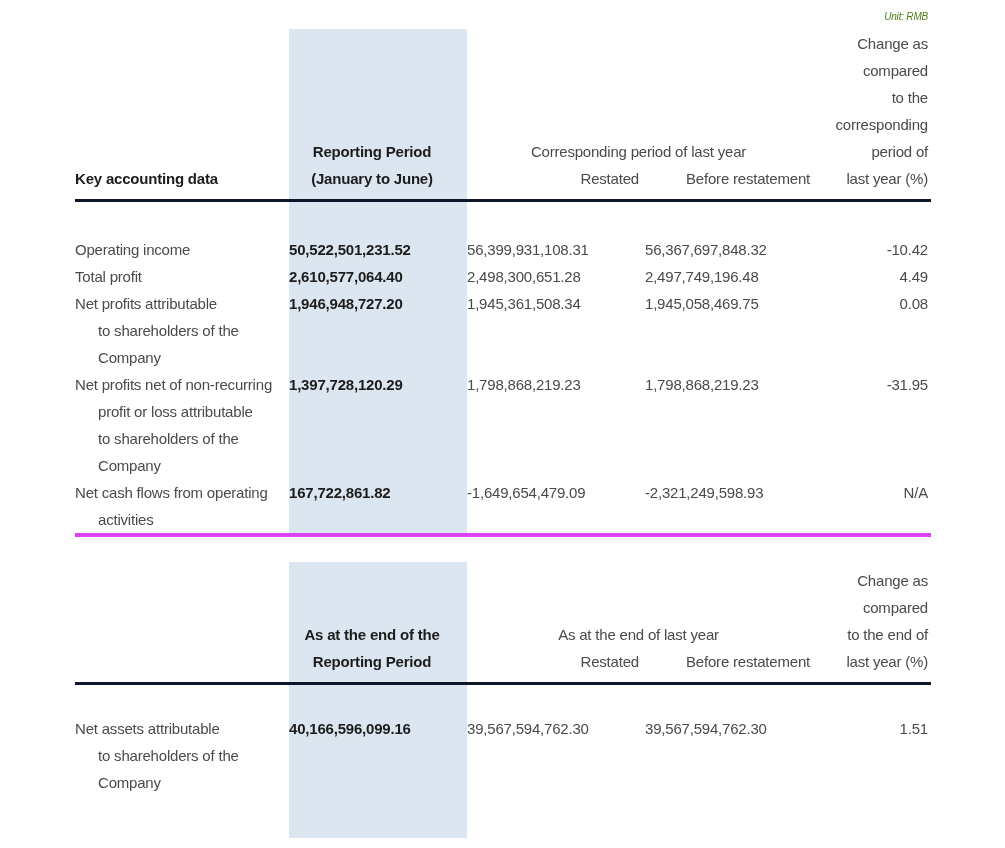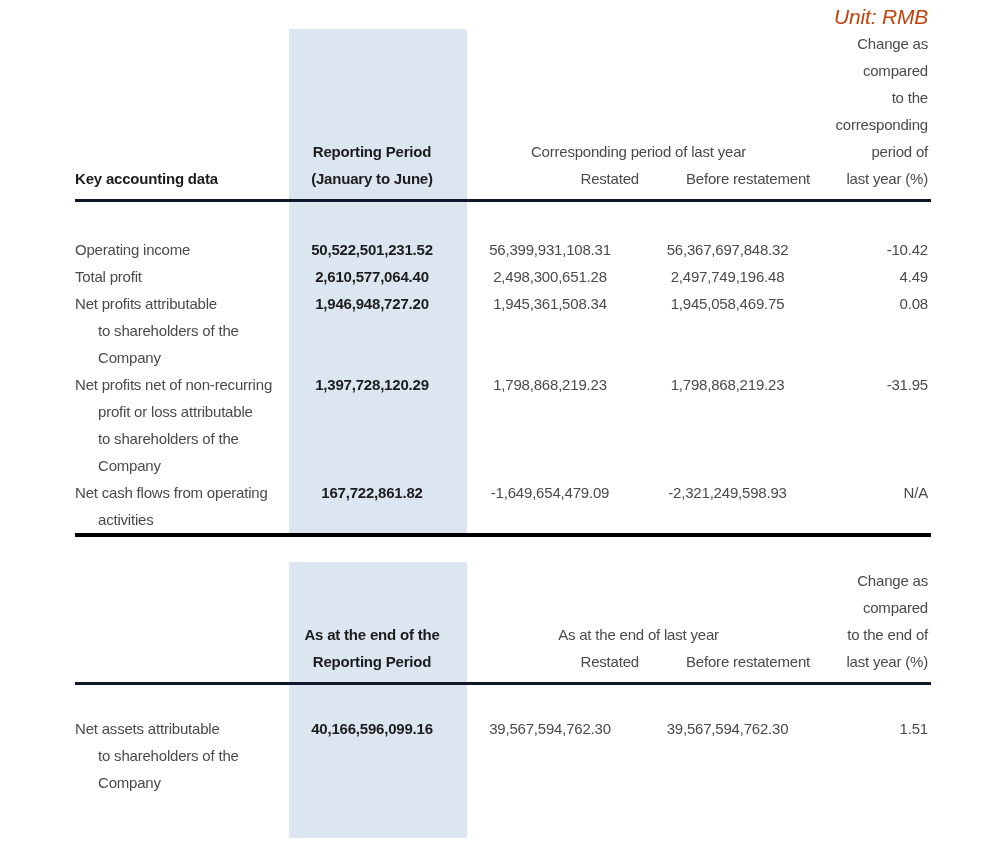--- a/index.html
+++ b/index.html
@@ -11,50 +11,50 @@
     font-size:15px;
     letter-spacing:-0.2px;
     color:#4a4a4a;
     overflow:hidden;
   }
   .hl-band{position:absolute;left:289px;width:178px;background:#dce6f0;}
   #band1{top:29px;height:508px;}
   #band2{top:562px;height:276px;}
   .unit-label{
     position:absolute;top:6px;left:700px;width:228px;
-    text-align:right;font-style:italic;font-size:21px;color:#c2410c;
+    text-align:right;font-style:italic;font-size:10px;color:#4d7c0f;
     line-height:22px;
   }
   table{
     position:absolute;left:75px;
     border-collapse:collapse;table-layout:fixed;width:856px;
     background:transparent;
   }
   #t1{top:0px;}
   #t2{top:562px;}
   col.c1{width:214px;}col.c2{width:178px;}col.c3{width:178px;}col.c4{width:177px;}col.c5{width:109px;}
   th,td{padding:0;font-weight:normal;vertical-align:top;line-height:27px;}
   tr.head th{vertical-align:bottom;border-bottom:3px solid #0f172a;padding-bottom:7px;}
   #t1 tr.head th{height:192px;}
   #t2 tr.head th{height:113px;}
   .key-th{text-align:left;}
   .b{font-weight:bold;color:#1c1c1c;}
   .rp{ padding-right:12px;}
-  .num{text-align:center;padding-right:12px;white-space:nowrap;}
+  .num{text-align:left;padding-right:12px;white-space:nowrap;}
   .chg{text-align:right;padding-right:3px;white-space:nowrap;}
   .group-title{text-align:center;padding-right:12px;white-space:nowrap;}
   .group-sub{display:flex;}
   .group-sub span{display:block;box-sizing:border-box;text-align:right;padding-right:12px;white-space:nowrap;}
   .group-sub .s1{width:178px;margin-left:12px;}
   .group-sub .s2{width:177px;}
   .label div{white-space:nowrap;text-align:left;}
   .label div.ind{padding-left:23px;}
   #t1 tr.r1>*{padding-top:34px;}
   #t2 tr.r1>*{padding-top:30px;margin-left:16px;}
-  tr.last>*{border-bottom:4px solid #000000;}
+  tr.last>*{border-bottom:4px solid #d946ef;}
   #t2 tr.last>*{padding-bottom:5px;}
   .hdr-lines div{white-space:nowrap;}
 </style>
 </head>
 <body>
 
 <div class="page">
 
   <div class="hl-band" id="band1"></div>
   <div class="hl-band" id="band2"></div>

